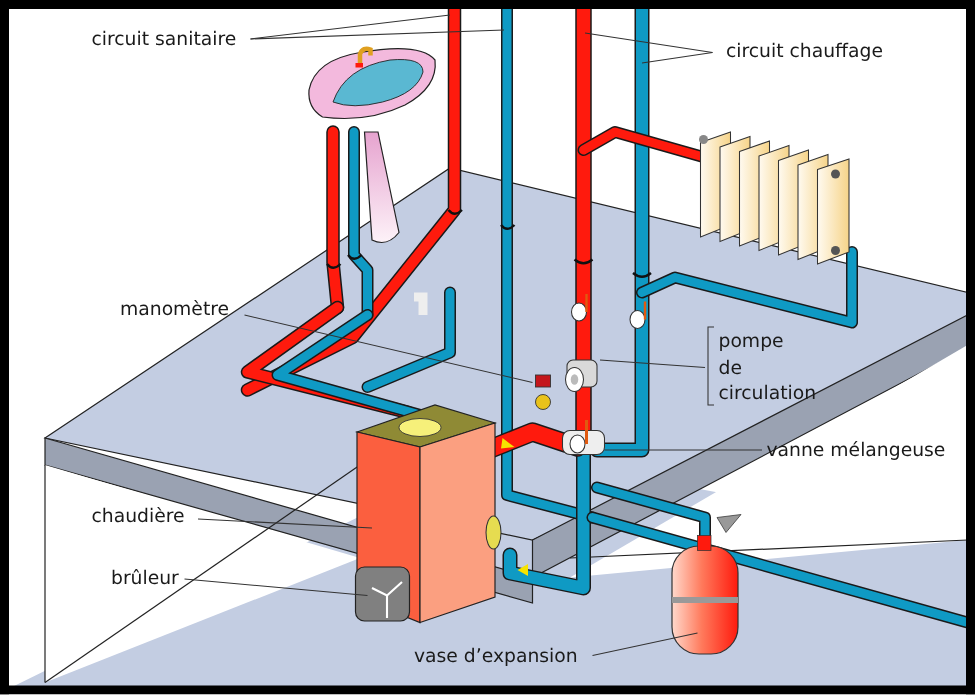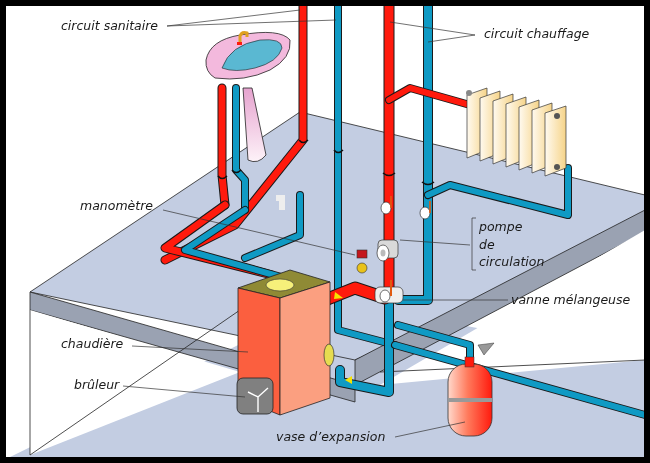--- a/index.html
+++ b/index.html
@@ -1,17 +1,17 @@
 <!DOCTYPE html>
 <html><head>
   <meta charset="utf-8">
   <style>
     html, body { margin: 0; padding: 0; background: #ffffff; }
     body { width: 650px; height: 463px; overflow: hidden; }
-    #frame { position: relative; width: 650px; height: 345px; font-style: italic; }
+    #frame { position: relative; width: 650px; height: 345px; }
     svg { display: block; }
     .lbl { font-family: "DejaVu Sans", sans-serif; font-size: 12.5px; fill: #1a1a1a; }
     .leader { stroke: #333; stroke-width: 0.7; fill: none; }
     .pipe-red { stroke: #ff1a0d; fill: none; stroke-linejoin: round; stroke-linecap: round; }
     .pipe-blue { stroke: #0f9ac4; fill: none; stroke-linejoin: round; stroke-linecap: round; }
     .pipe-outline { stroke: #1a1a1a; fill: none; stroke-linejoin: round; stroke-linecap: round; }
     .edge { stroke: #222; stroke-width: 0.8; }
   </style>
 </head>
 <body>

